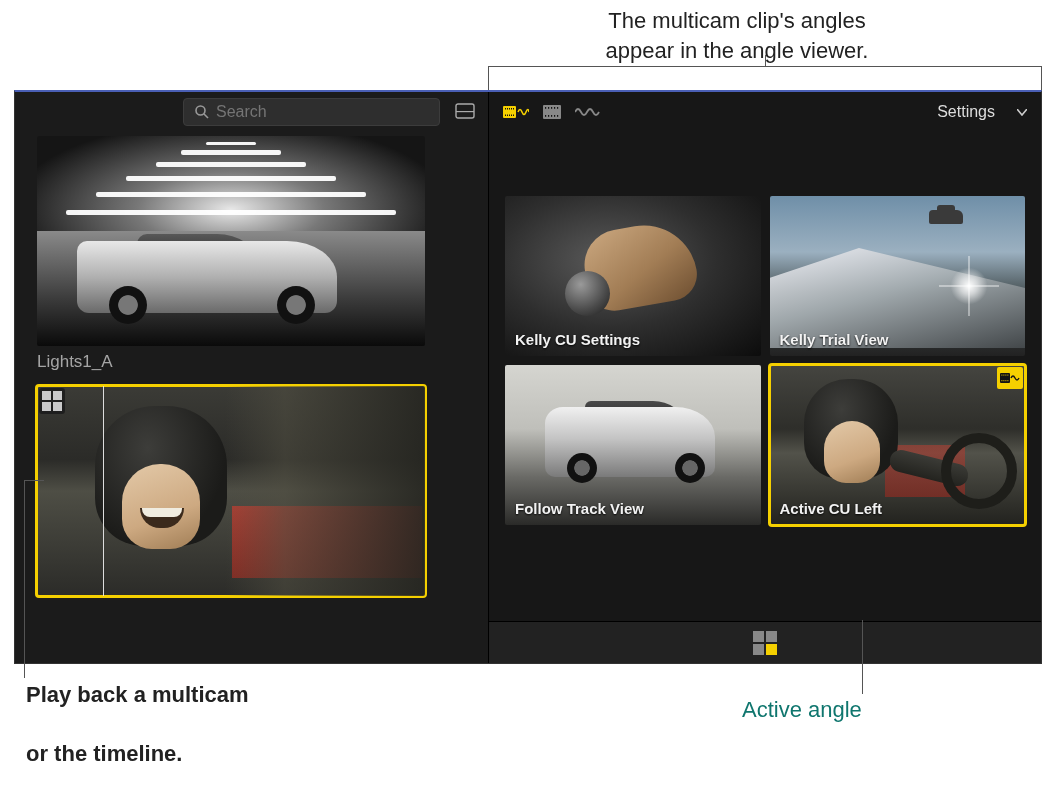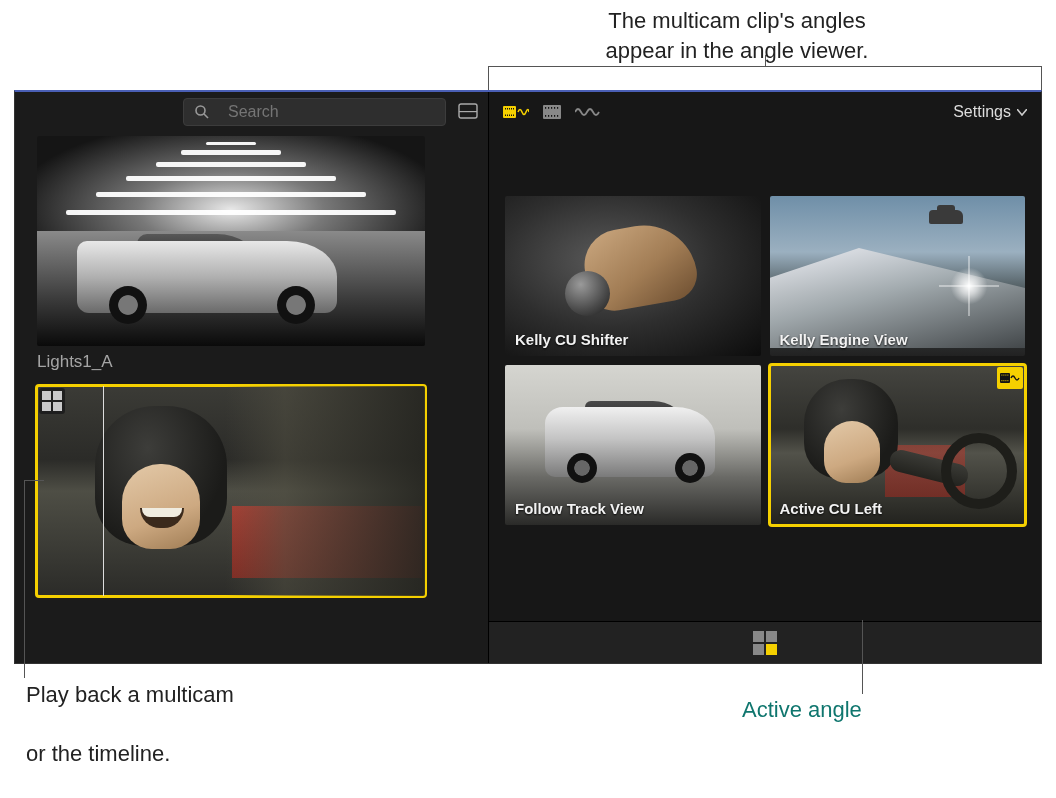--- a/index.html
+++ b/index.html
@@ -6,21 +6,21 @@
     body { font-family: -apple-system, Helvetica, Arial, sans-serif; background: #fff; width: 1056px; height: 798px; }
     .callout-top { text-align: center; color: #222; font-size: 22px; line-height: 1.35; padding: 6px 0 0 0; }
     .callout-top-inner { display: inline-block; text-align: center; margin-left: 418px; }
     .callout-line-top { position: absolute; top: 66px; left: 488px; right: 14px; height: 24px; border: 1px solid #555; border-bottom: none; }
     .callout-line-top::before { content: ""; position: absolute; top: -12px; left: 50%; width: 1px; height: 12px; background: #555; }
     .app-frame { position: absolute; top: 90px; left: 14px; right: 14px; height: 574px; background: #141414; border: 1px solid #333; border-top: 2px solid #4a5fb5; display: flex; }
     .browser-panel { width: 474px; background: #1b1b1b; border-right: 1px solid #000; display: flex; flex-direction: column; }
     .browser-top { height: 40px; display: flex; align-items: center; padding: 0 8px; gap: 10px; }
     .search-wrap { flex: 1; display: flex; align-items: center; background: #2e2e2e; border: 1px solid #3c3c3c; border-radius: 4px; height: 28px; padding: 0 10px; margin-left: 160px; }
     .search-wrap svg { flex-shrink: 0; }
-    .search-input { flex: 1; background: transparent; border: none; outline: none; color: #a3a3a3; font-size: 16px; margin-left: 18px; }
+    .search-input { flex: 1; background: transparent; border: none; outline: none; color: #a3a3a3; font-size: 16px; margin-left: 6px; }
     .display-icon { width: 30px; height: 28px; display: flex; align-items: center; justify-content: center; color: #aaa; }
     .clip-list { flex: 1; padding: 4px 0 0 22px; }
     .clip-item { margin-bottom: 14px; }
     .clip-thumb { position: relative; width: 388px; height: 210px; background: #0a0a0a; border-radius: 2px; overflow: hidden; }
     .clip-thumb.selected { outline: 3px solid #f5d000; outline-offset: -1px; }
     .clip-label { color: #a5a5a5; font-size: 17px; margin-top: 6px; }
     .thumb-garage { background: radial-gradient(ellipse 60% 45% at 50% 35%, #e8e8e8 0%, #787878 40%, #151515 95%); }
     .garage-ceiling { position: absolute; top: 0; left: 0; right: 0; height: 95px; }
     .garage-ceiling .line { position: absolute; left: 50%; width: 340px; height: 5px; background: rgba(255,255,255,0.95); border-radius: 2px; transform: translateX(-50%); }
     .garage-floor { position: absolute; top: 95px; left: 0; right: 0; bottom: 0; background: linear-gradient(180deg, #8a8a8a 0%, #3a3a3a 60%, #0a0a0a 100%); }
@@ -36,21 +36,21 @@
     .driver-face { position: absolute; left: 85px; top: 78px; width: 78px; height: 85px; background: linear-gradient(160deg, #e3c9a8 0%, #cda981 60%, #a07d55 100%); border-radius: 38px 38px 30px 30px; }
     .driver-smile { position: absolute; left: 18px; top: 44px; width: 44px; height: 20px; background: #3b2a1c; border-radius: 0 0 22px 22px; }
     .driver-teeth { position: absolute; left: 20px; top: 44px; width: 40px; height: 9px; background: #f0ece0; border-radius: 0 0 8px 8px; }
     .car-interior { position: absolute; right: 0; top: 0; width: 200px; height: 100%; background: linear-gradient(90deg, transparent 0%, rgba(80,78,65,0.55) 30%, rgba(38,38,33,0.9) 100%); }
     .red-bg { position: absolute; left: 195px; top: 120px; width: 190px; height: 72px; background: linear-gradient(180deg, rgba(184,62,50,0.85) 0%, rgba(140,44,35,0.9) 100%); }
     .viewer-panel { flex: 1; background: #171717; display: flex; flex-direction: column; }
     .viewer-top { height: 40px; display: flex; align-items: center; padding: 0 14px; justify-content: space-between; }
     .mode-icons { display: flex; gap: 14px; align-items: center; }
     .mode-icon { display: flex; align-items: center; justify-content: center; color: #888; }
     .mode-icon.active { color: #f5d000; }
-    .settings-btn { color: #ddd; font-size: 16px; display: flex; align-items: center; gap: 6px; cursor: pointer; }
+    .settings-btn { color: #ddd; font-size: 16px; display: flex; align-items: center; gap: 22px; cursor: pointer; }
     .angle-grid { flex: 1; padding: 64px 16px 10px 16px; display: grid; grid-template-columns: 1fr 1fr; grid-template-rows: repeat(2, 160px); gap: 9px; align-content: start; }
     .angle-cell { position: relative; background: #2a2a2a; border-radius: 2px; overflow: hidden; }
     .angle-cell.active { outline: 3px solid #f5d000; outline-offset: -1px; }
     .angle-label { position: absolute; left: 10px; bottom: 8px; color: #f2f2f2; font-size: 15px; font-weight: 600; text-shadow: 0 1px 2px rgba(0,0,0,0.9); z-index: 2; }
     .active-badge { position: absolute; top: 2px; right: 2px; width: 26px; height: 22px; background: #f5d000; border-radius: 2px; display: flex; align-items: center; justify-content: center; z-index: 2; }
     .shifter-bg { background: radial-gradient(ellipse at 40% 40%, #5a5a5a 0%, #2e2e2e 50%, #0c0c0c 100%); }
     .shifter-hand { position: absolute; left: 80px; top: 30px; width: 110px; height: 80px; background: linear-gradient(150deg, #cba880 0%, #a27d55 55%, #6d4e30 100%); border-radius: 40px 60px 30px 30px; transform: rotate(-10deg); }
     .shifter-knob { position: absolute; left: 60px; top: 75px; width: 45px; height: 45px; background: radial-gradient(circle at 35% 30%, #9a9a9a 0%, #4a4a4a 60%, #1a1a1a 100%); border-radius: 50%; }
     .engine-bg { background: linear-gradient(180deg, #6f8fa8 0%, #9bb0c0 35%, #4a5558 60%, #222 100%); }
     .engine-hood { position: absolute; left: 0; right: 0; top: 52px; height: 100px; background: linear-gradient(165deg, rgba(240,240,245,0.95) 0%, rgba(170,178,182,0.9) 45%, rgba(70,75,78,0.9) 100%); clip-path: polygon(0 30%, 35% 0, 100% 40%, 100% 100%, 0 100%); }
@@ -67,21 +67,21 @@
     .culeft-bg { background: linear-gradient(180deg, #454540 0%, #2e2e2a 40%, #52524a 55%, #22221e 100%); }
     .culeft-helmet { position: absolute; left: 34px; top: 14px; width: 94px; height: 100px; background: radial-gradient(ellipse at 40% 30%, #3d3d3a 0%, #1b1b19 70%); border-radius: 44px 44px 36px 36px; }
     .culeft-face { position: absolute; left: 54px; top: 56px; width: 56px; height: 62px; background: linear-gradient(160deg, #e3c9a8 0%, #cda981 60%, #a07d55 100%); border-radius: 28px 28px 22px 22px; }
     .culeft-wheel { position: absolute; right: 8px; top: 68px; width: 76px; height: 76px; border: 10px solid #1e1e1a; border-radius: 50%; background: transparent; }
     .culeft-arm { position: absolute; right: 56px; top: 92px; width: 80px; height: 22px; background: linear-gradient(180deg, #3b3b36 0%, #23231f 100%); border-radius: 12px; transform: rotate(14deg); }
     .culeft-red { position:absolute; left:115px; top:80px; width:80px; height:52px; background: linear-gradient(180deg, rgba(184,62,50,0.55) 0%, rgba(140,44,35,0.7) 100%); }
     .viewer-bottom { height: 42px; background: #222; border-top: 1px solid #000; display: flex; align-items: center; justify-content: center; }
     .grid-sel { display: grid; grid-template: repeat(2,11px)/repeat(2,11px); gap: 2px; }
     .grid-sel span { background: #888; }
     .grid-sel span.on { background: #f5d000; }
-    .callout-left { position: absolute; top: 680px; left: 26px; width: 260px; color: #222; font-size: 22px; line-height: 1.35; }
+    .callout-left { position: absolute; top: 680px; left: 26px; width: 260px; color: #222; font-size: 22px; line-height: 1.35; font-weight: bold; }
     .callout-left-line { position: absolute; top: 480px; left: 24px; width: 1px; height: 198px; background: #555; }
     .callout-left-line::before { content:""; position:absolute; top:0; left:0; width:20px; height:1px; background:#555; }
     .callout-right { position: absolute; top: 697px; left: 742px; color: #0f766e; font-size: 22px; }
     .callout-right-line { position: absolute; top: 620px; left: 862px; width: 1px; height: 74px; background: #555; }
   </style>
 </head>
 <body>
 
 <div class="callout-top">
   <div class="callout-top-inner">
@@ -199,27 +199,27 @@
         <svg width="10" height="7" viewBox="0 0 10 7">
             <path d="M0 0 L5 6 L10 0" fill="none" stroke="#ccc" stroke-width="1.6"></path>
           </svg>
       </div>
     </div>
 
     <div class="angle-grid">
       <div class="angle-cell shifter-bg">
         <div class="shifter-hand"></div>
         <div class="shifter-knob"></div>
-        <div class="angle-label">Kelly CU Shifter</div>
+        <div class="angle-label">Kelly CU Settings</div>
       </div>
       <div class="angle-cell engine-bg">
         <div class="dist-car"></div>
         <div class="engine-hood"></div>
         <div class="sunflare"></div>
-        <div class="angle-label">Kelly Engine View</div>
+        <div class="angle-label">Kelly Trial View</div>
       </div>
       <div class="angle-cell follow-bg">
         <div class="follow-window"></div>
         <div class="follow-car"></div>
         <div class="follow-wheel" style="left:62px;"></div>
         <div class="follow-wheel" style="left:170px;"></div>
         <div class="angle-label">Follow Track View</div>
       </div>
       <div class="angle-cell culeft-bg active">
         <div class="active-badge">

